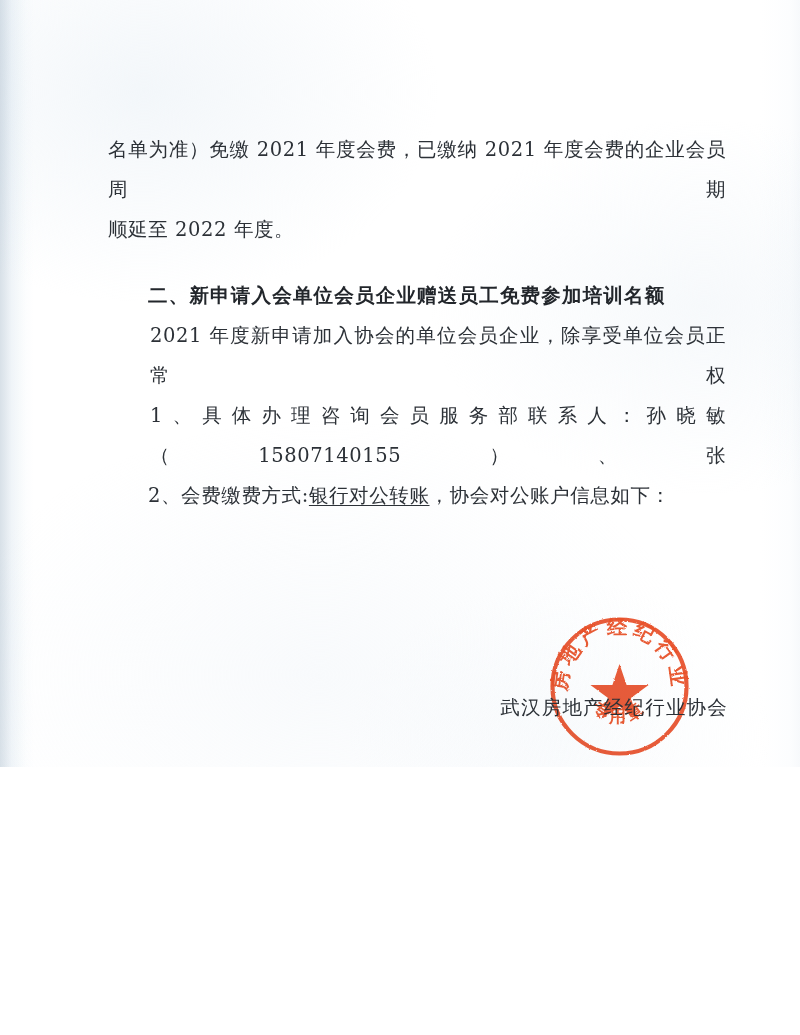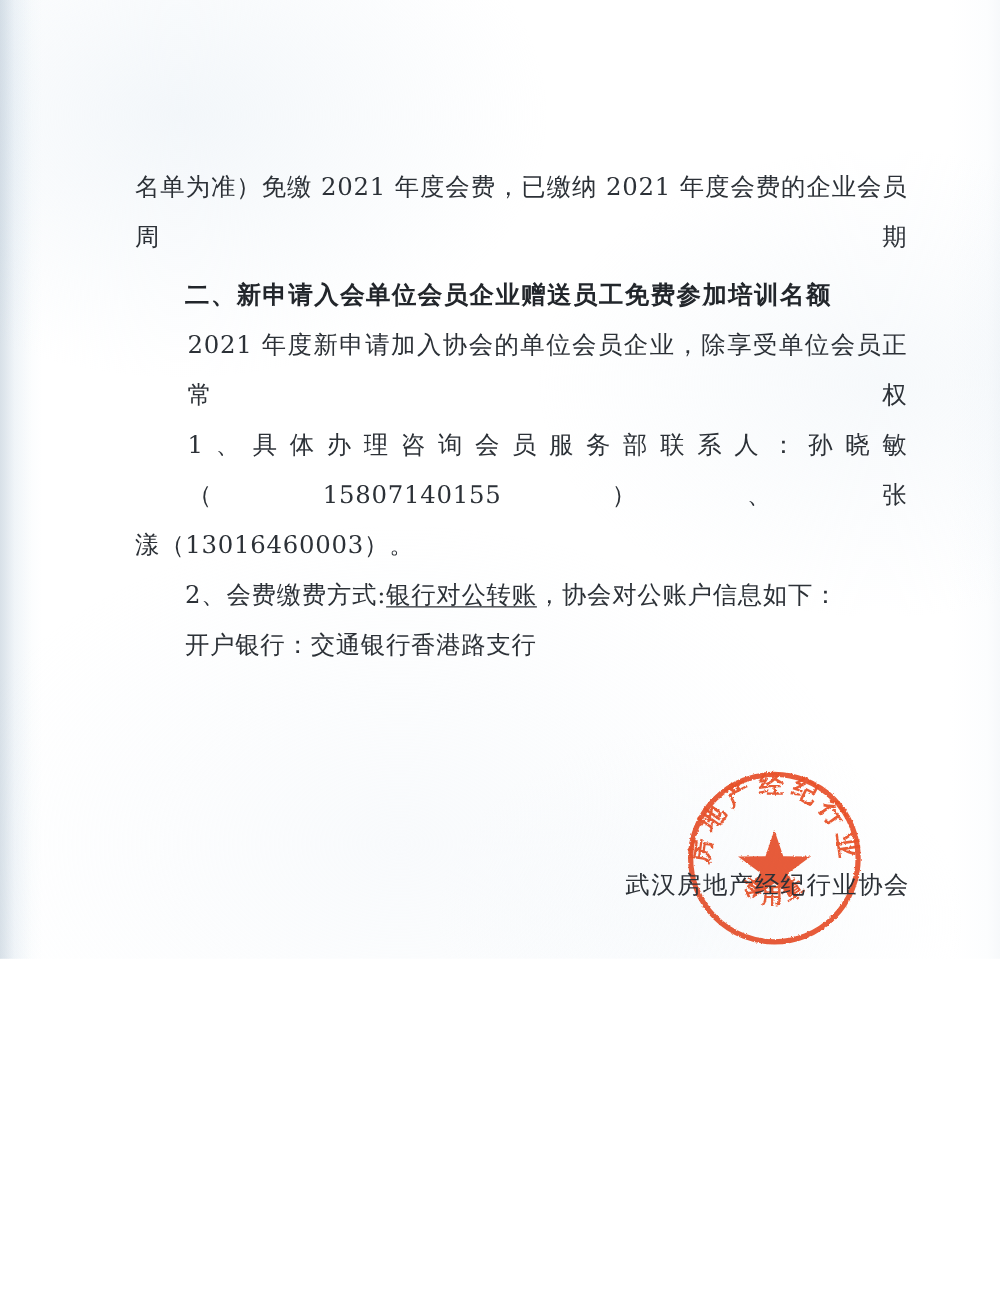--- a/index.html
+++ b/index.html
@@ -79,20 +79,21 @@
     text-align-last: justify;
   }
   .line.indent-2 { padding-left: 42px; }
   .line.indent-1 { padding-left: 40px; }
   .line.heading {
     font-weight: bold;
     padding-left: 40px;
     letter-spacing: 1.2px;
     color: #22262b;
     font-size: 19.5px;
+    margin-top: 20px;
   }
   .u-line {
     text-decoration: underline;
     text-underline-offset: 3px;
     text-decoration-thickness: 1px;
     margin-top: 30px;
   }
   .spacer-sm { height: 6px; }
 
   
@@ -132,40 +133,37 @@
 <body>
 
 <div class="page">
 
   <div class="scan-edge"></div>
   <div class="paper-noise"></div>
 
   <div class="doc-body">
 
     <div class="line justify">名单为准）免缴 2021 年度会费，已缴纳 2021 年度会费的企业会员周期</div>
+    <div class="line">顺延至 2022 年度。</div>
 
     <div class="spacer-sm"></div>
 
     <div class="line heading">二、新申请入会单位会员企业赠送员工免费参加培训名额</div>
 
     <div class="line justify indent-2">2021 年度新申请加入协会的单位会员企业，除享受单位会员正常权</div>
 
     <div class="line justify indent-2">1、具体办理咨询会员服务部联系人：孙晓敏（15807140155）、张</div>
-    <div class="line">漾（13016460003）。</div>
 
 
     <div class="line indent-1">
       <span>2、会费缴费方式:</span><span class="u-line">银行对公转账</span><span>，协会对公账户信息如下：</span>
     </div>
 
 
 
-    <div class="line indent-1">
-      <span>开户银行：</span><span>交通银行香港路支行</span>
-    </div>
 
   </div>
 
   <div class="seal">
     <svg viewBox="0 0 141 141" xmlns="http://www.w3.org/2000/svg" aria-hidden="true">
       <defs>
         <path id="arcTop" d="M 18,70.5 A 52.5,52.5 0 0 1 123,70.5"></path>
         <path id="arcBottom" d="M 35,70.5 A 35.5,35.5 0 0 0 106,70.5"></path>
         <filter id="inkRough" x="-20%" y="-20%" width="140%" height="140%">
           <feTurbulence type="fractalNoise" baseFrequency="0.55" numOctaves="3" seed="7" result="n"></feTurbulence>

